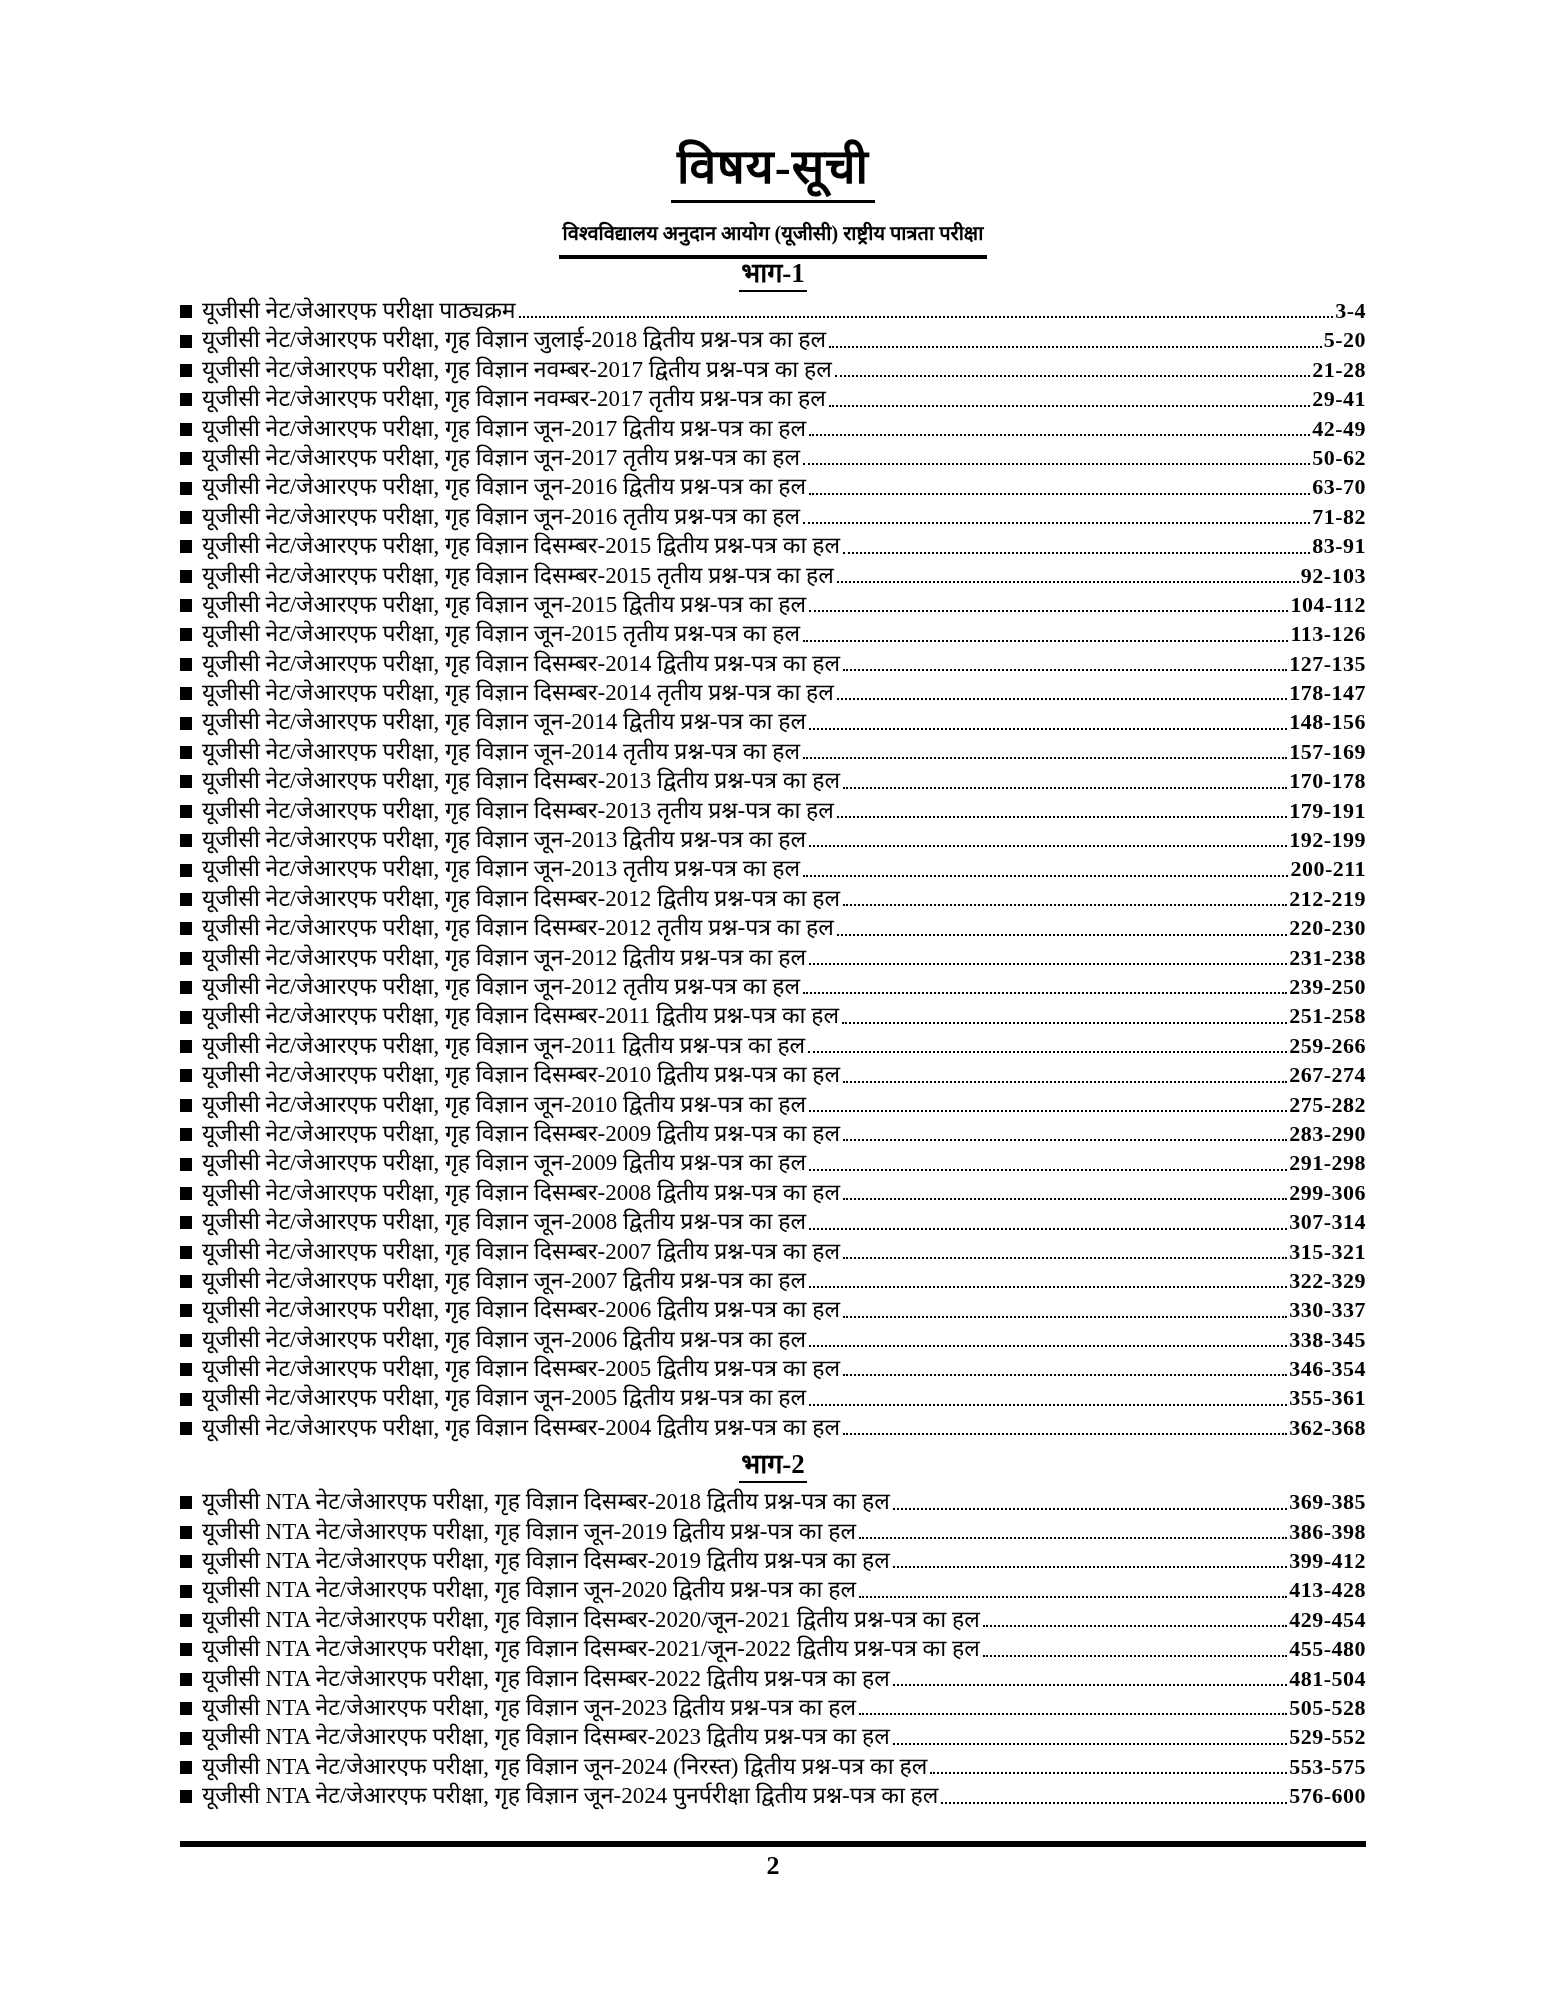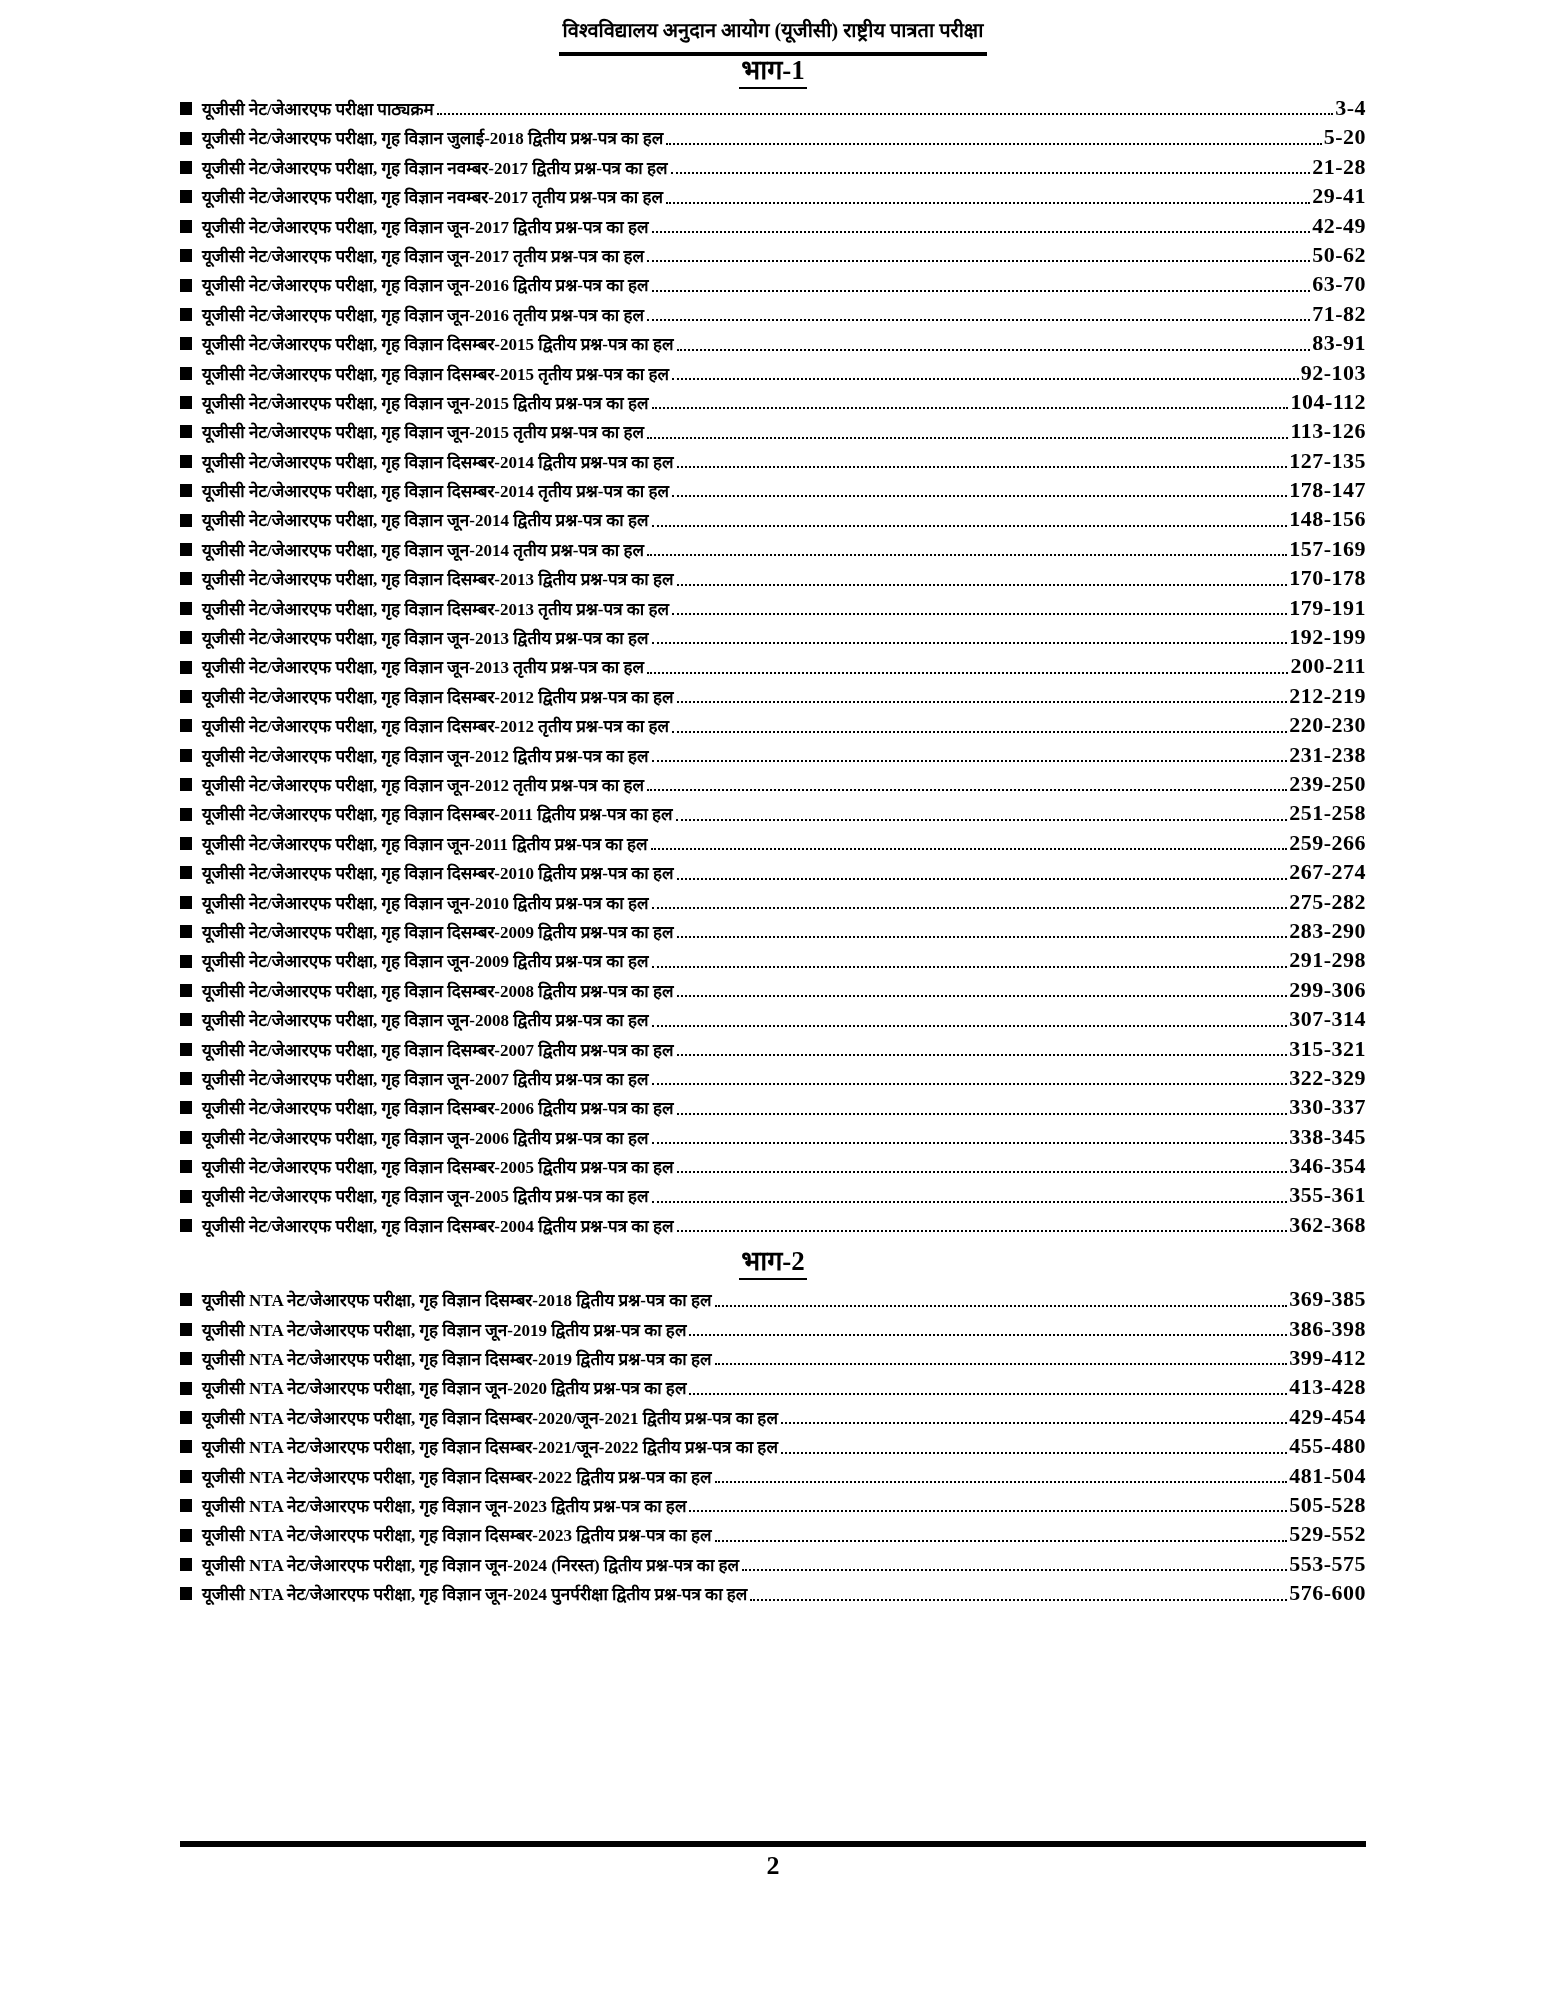--- a/index.html
+++ b/index.html
@@ -66,22 +66,22 @@
   }
   .bullet {
     align-self: center;
     flex: none;
     width: 12px; height: 13px;
     background: #000;
     margin-right: 10px;
     transform: translateY(1px);
   }
   .label {
-    font-size: 17px;
-    font-weight: bold;
+    font-size: 23px;
+    font-weight: normal;
     line-height: 29.4px;
     flex: none;
   }
   .dots {
     flex: 1 1 auto;
     align-self: flex-end;
     border-bottom: 2px dotted #000;
     margin: 0 2px 7px 3px;
     min-width: 12px;
   }
@@ -109,20 +109,23 @@
     font-size: 26px;
     font-weight: bold;
   }
 </style>
 </head>
 <body>
 
 <div class="page">
   <div class="content">
 
+    <div class="title-wrap center">
+      <h1 class="page-title">विषय-सूची</h1>
+    </div>
 
     <div class="subtitle-wrap center">
       <h2 class="page-subtitle">विश्वविद्यालय अनुदान आयोग (यूजीसी) राष्ट्रीय पात्रता परीक्षा</h2>
     </div>
 
     <div id="sections">
   <section>
     <div class="sec-head-wrap center">
       <h3 class="sec-head">भाग-1</h3>
     </div>

